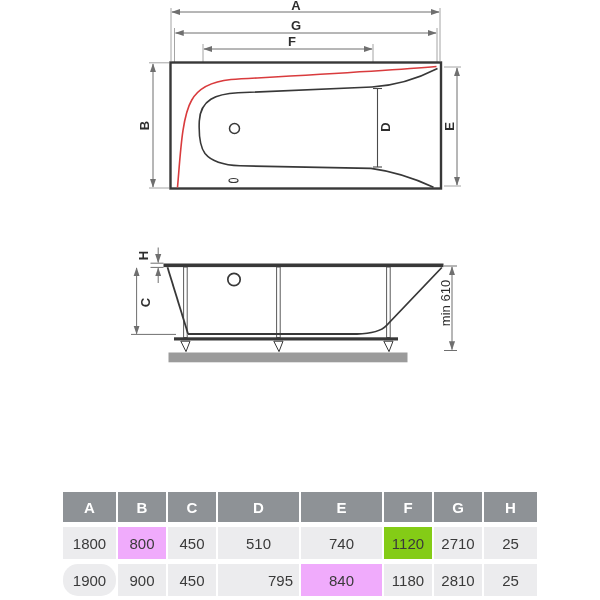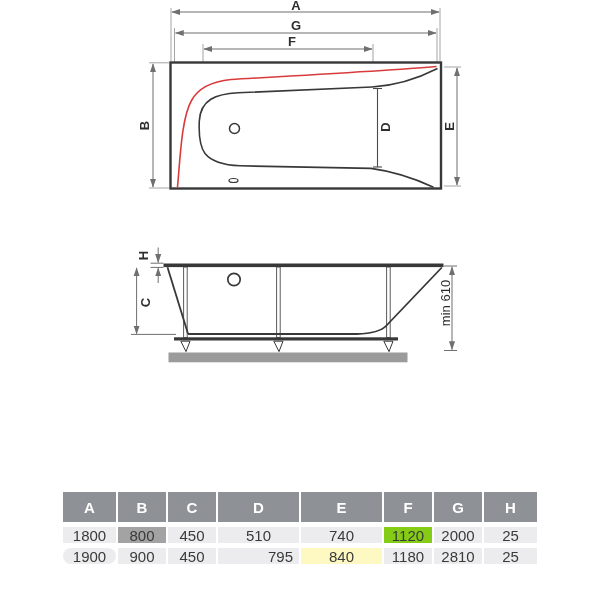--- a/index.html
+++ b/index.html
@@ -9,21 +9,21 @@
   svg text{fill:#2e2e2e;font-family:"Liberation Sans",sans-serif;}
   .dimlabel{font-size:13px;font-weight:bold;}
   
   #spec-table{position:absolute;left:63px;top:492px;width:474px;}
   .tr{display:grid;grid-template-columns:53px 48px 48px 81px 81px 48px 48px 53px;
       column-gap:2px;}
   .tr.head{margin-bottom:5px;}
   .tr.r1{margin-bottom:5px;}
   .th{height:30px;display:flex;align-items:center;justify-content:center;
       color:#ffffff;font-weight:bold;font-size:15px;}
-  .td{height:16px;display:flex;align-items:center;justify-content:center;
+  .td{height:32px;display:flex;align-items:center;justify-content:center;
       color:#3a3a3a;font-size:15px;}
 </style>
 </head>
 <body>
 <div id="stage">
 
 <svg id="drawing" width="600" height="480" viewBox="0 0 600 480">
   <defs>
     <marker id="arr" viewBox="0 0 10 10" refX="9.2" refY="5" markerWidth="9" markerHeight="9" orient="auto-start-reverse">
       <path d="M0,1.6 L10,5 L0,8.4 z" fill="#6f6f6f"></path>
@@ -135,33 +135,33 @@
     <div class="th" style="background: rgb(142, 146, 150);">B</div>
     <div class="th" style="background: rgb(142, 146, 150);">C</div>
     <div class="th" style="background: rgb(142, 146, 150);">D</div>
     <div class="th" style="background: rgb(142, 146, 150);">E</div>
     <div class="th" style="background: rgb(142, 146, 150);">F</div>
     <div class="th" style="background: rgb(142, 146, 150);">G</div>
     <div class="th" style="background: rgb(142, 146, 150);">H</div>
   </div>
   <div class="tr r1">
     <div class="td" style="background: rgb(236, 236, 238);">1800</div>
-    <div class="td" style="background: #a3a3a3;">800</div>
+    <div class="td" style="background: #f0abfc;">800</div>
     <div class="td" style="background: rgb(236, 236, 238);">450</div>
     <div class="td" style="background: rgb(236, 236, 238); text-align: right;">510</div>
     <div class="td" style="background: rgb(236, 236, 238);">740</div>
     <div class="td" style="background: #84cc16;">1120</div>
-    <div class="td" style="background: rgb(236, 236, 238);">2000</div>
+    <div class="td" style="background: rgb(236, 236, 238);">2710</div>
     <div class="td" style="background: rgb(236, 236, 238);">25</div>
   </div>
   <div class="tr r2">
     <div class="td" style="background: rgb(236, 236, 238); border-radius: 15px;">1900</div>
     <div class="td" style="background: rgb(236, 236, 238);">900</div>
     <div class="td" style="background: rgb(236, 236, 238);">450</div>
     <div class="td" style="background: rgb(236, 236, 238); padding-left: 44px;">795</div>
-    <div class="td" style="background: #fef9c3;">840</div>
+    <div class="td" style="background: #f0abfc;">840</div>
     <div class="td" style="background: rgb(236, 236, 238);">1180</div>
     <div class="td" style="background: rgb(236, 236, 238);">2810</div>
     <div class="td" style="background: rgb(236, 236, 238);">25</div>
   </div>
 </div>
 
 </div>
 
 </body></html>

